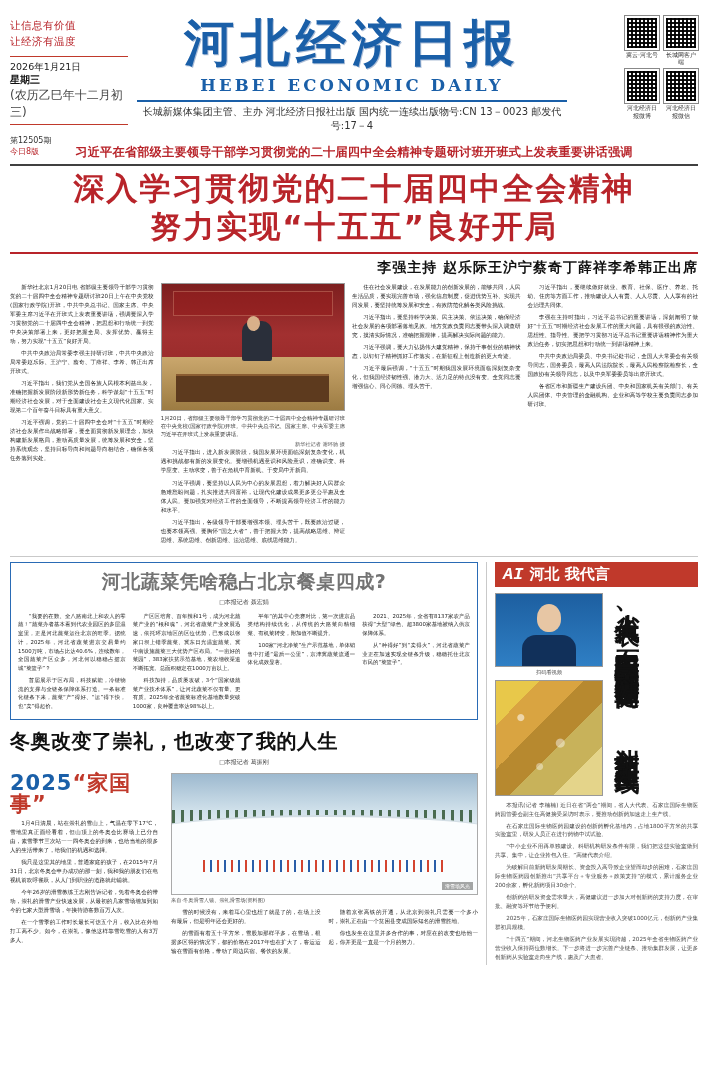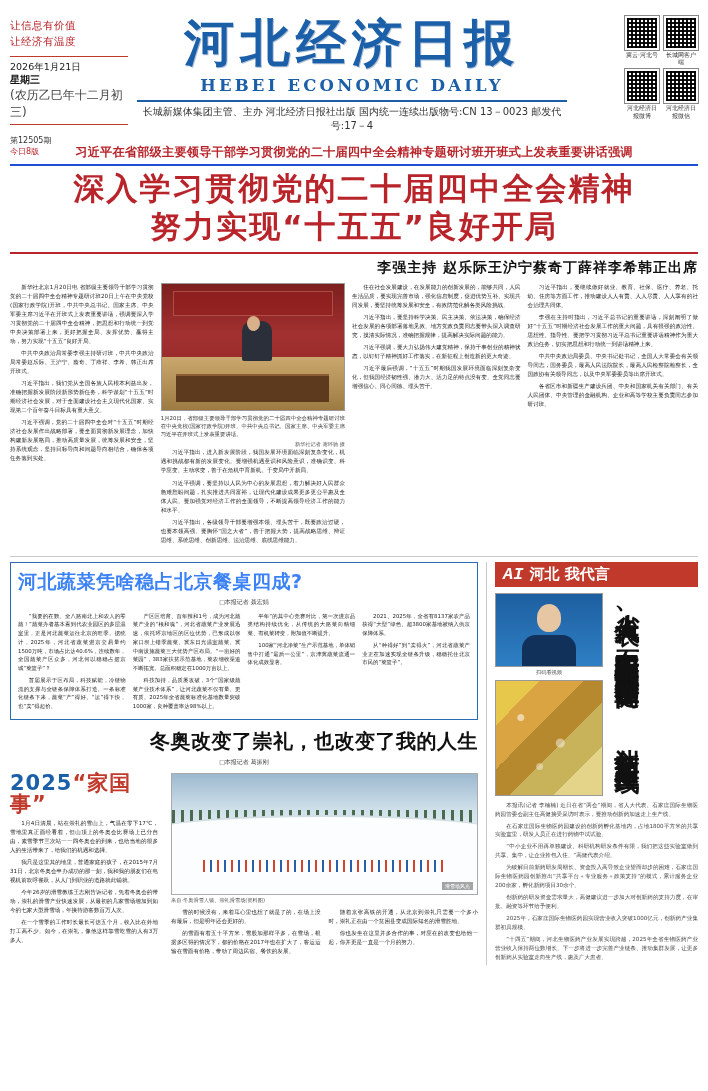--- a/index.html
+++ b/index.html
@@ -39,21 +39,21 @@
   .qr-row { display:flex; gap:5px; }
   .qr { width:34px; height:34px; background:
       repeating-linear-gradient(0deg,#111 0 2px,#fff 2px 4px),
       repeating-linear-gradient(90deg,#111 0 2px,transparent 2px 4px);
       background-blend-mode:multiply; border:2px solid #fff; outline:1px solid #888;}
   .qr-cap { font-size:6px; color:#333; text-align:center; width:34px; margin-top:1px; line-height:1.2;}
   .qr-wrap{display:flex;flex-direction:column;align-items:center;}
 
   
   .shoulder { font-size:12.2px; font-weight:bold; color:#b8242a; text-align:center; margin-top:4px; letter-spacing:.2px;}
-  .headline-block { border-top:2px solid #1d4ed8; border-bottom:2px solid #b8242a; margin-top:3px; padding:4px 0 6px; }
+  .headline-block { border-top:2px solid #404040; border-bottom:2px solid #b8242a; margin-top:3px; padding:4px 0 6px; }
   .headline { text-align:center; color:#b8242a; font-weight:bold;
      font-family:"DejaVu Sans","Liberation Sans",sans-serif;
      font-size:31px; line-height:1.22; letter-spacing:2px; }
   .subhead { text-align:right; font-size:14px; font-weight:bold; color:#111; margin-top:5px; letter-spacing:1px;}
 
   
   .main-area { display:flex; gap:7px; margin-top:6px; height:268px; }
   .col { font-size:5.6px; line-height:1.62; color:#222; text-align:justify; }
   .col p { margin:0 0 3px; text-indent:2em; }
   .c1 { width:145px; }
@@ -67,26 +67,26 @@
   .photo .person { position:absolute; left:44%; top:30%; width:30px; height:40px; background:#2a2f3a; border-radius:10px 10px 2px 2px; }
   .photo .head { position:absolute; left:50%; top:26%; width:13px; height:15px; margin-left:-6px; background:#d8b08a; border-radius:50%; }
   .photo .banner { position:absolute; left:6%; right:6%; top:6%; height:20%; background:rgba(150,30,30,.55); border:1px solid rgba(255,220,180,.25);}
   .photo-cap { font-size:5.4px; color:#333; line-height:1.5; margin-top:3px; text-align:justify;}
   .photo-credit { font-size:5.2px; color:#555; text-align:right; margin-top:2px;}
 
   
   .mid { display:flex; gap:8px; margin-top:5px; border-top:1px solid #c9c9c9; padding-top:5px; }
   .mid-left { width:468px; }
   .box { border:1px solid #2a6bb5; padding:6px 7px 5px; }
-  .box-title { color:#3b82f6; font-weight:bold; font-size:19px; letter-spacing:.5px; }
+  .box-title { text-align:center; color:#737373; font-weight:bold; font-size:19px; letter-spacing:.5px; }
   .byline { text-align:center; font-size:6px; color:#444; margin-top:3px; }
   .box-cols { display:flex; gap:7px; margin-top:5px; }
   .box-cols .col { width:25%; font-size:5.4px; }
 
-  .feature2-title { text-align:right; font-size:20px; font-weight:bold; margin-top:8px; letter-spacing:.5px;}
+  .feature2-title { text-align:left; font-size:20px; font-weight:bold; margin-top:8px; letter-spacing:.5px;}
   .feature2-by { text-align:center; font-size:6px; color:#444; margin-top:3px; }
 
   .bottom { display:flex; gap:13px; margin-top:6px; }
   .b-col1 { width:150px; }
   .b-col2 { width:311px; }
   .logo2025 { font-size:21px; font-weight:bold; color:#1a5fa8; letter-spacing:1px; line-height:1;}
   .logo2025 .red { color:#c0392b; }
   .snowpic { width:100%; height:122px; border:1px solid #aaa; position:relative; overflow:hidden;
     background:linear-gradient(180deg,#9db9cf 0%, #cfe0ea 30%, #eef4f7 55%, #e6eef2 100%); }
   .snowpic .hill { position:absolute; left:-10%; right:-10%; top:34%; height:70%; background:#fbfdfe; border-top:2px solid #d3dee5; border-radius:50% 50% 0 0 / 22% 22% 0 0;}

